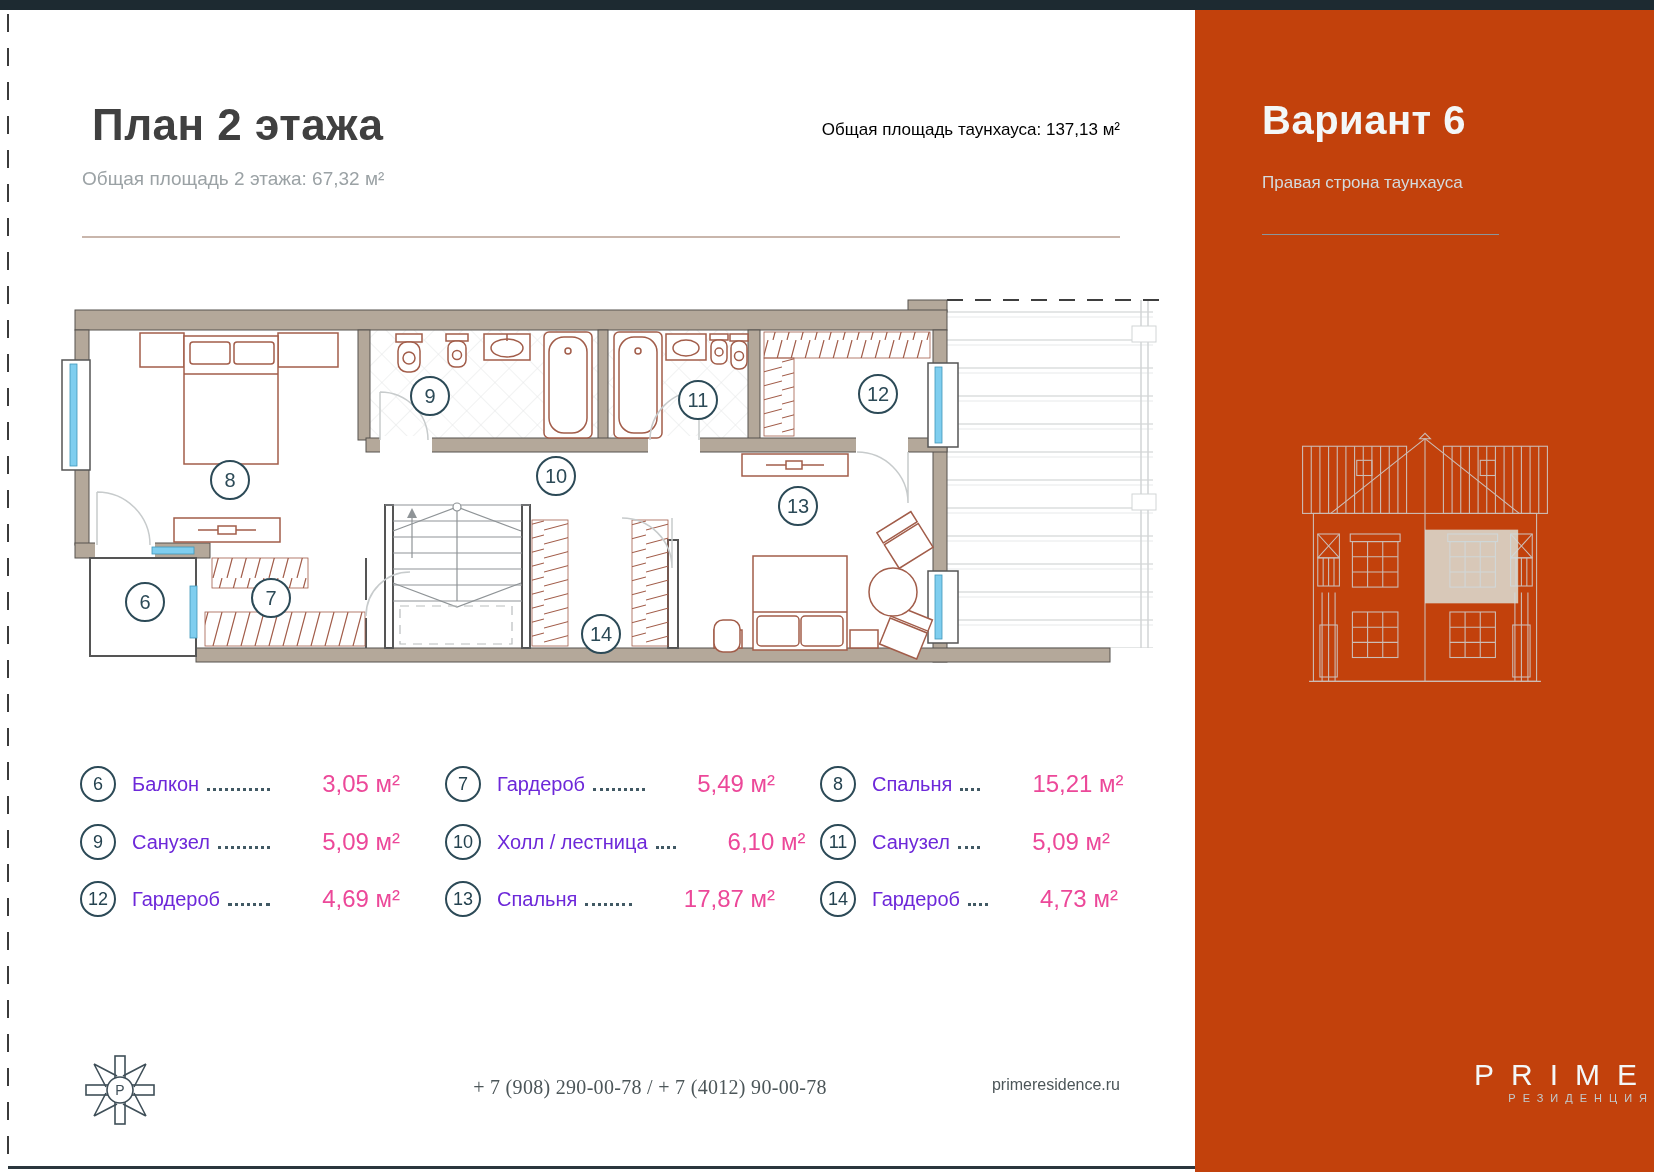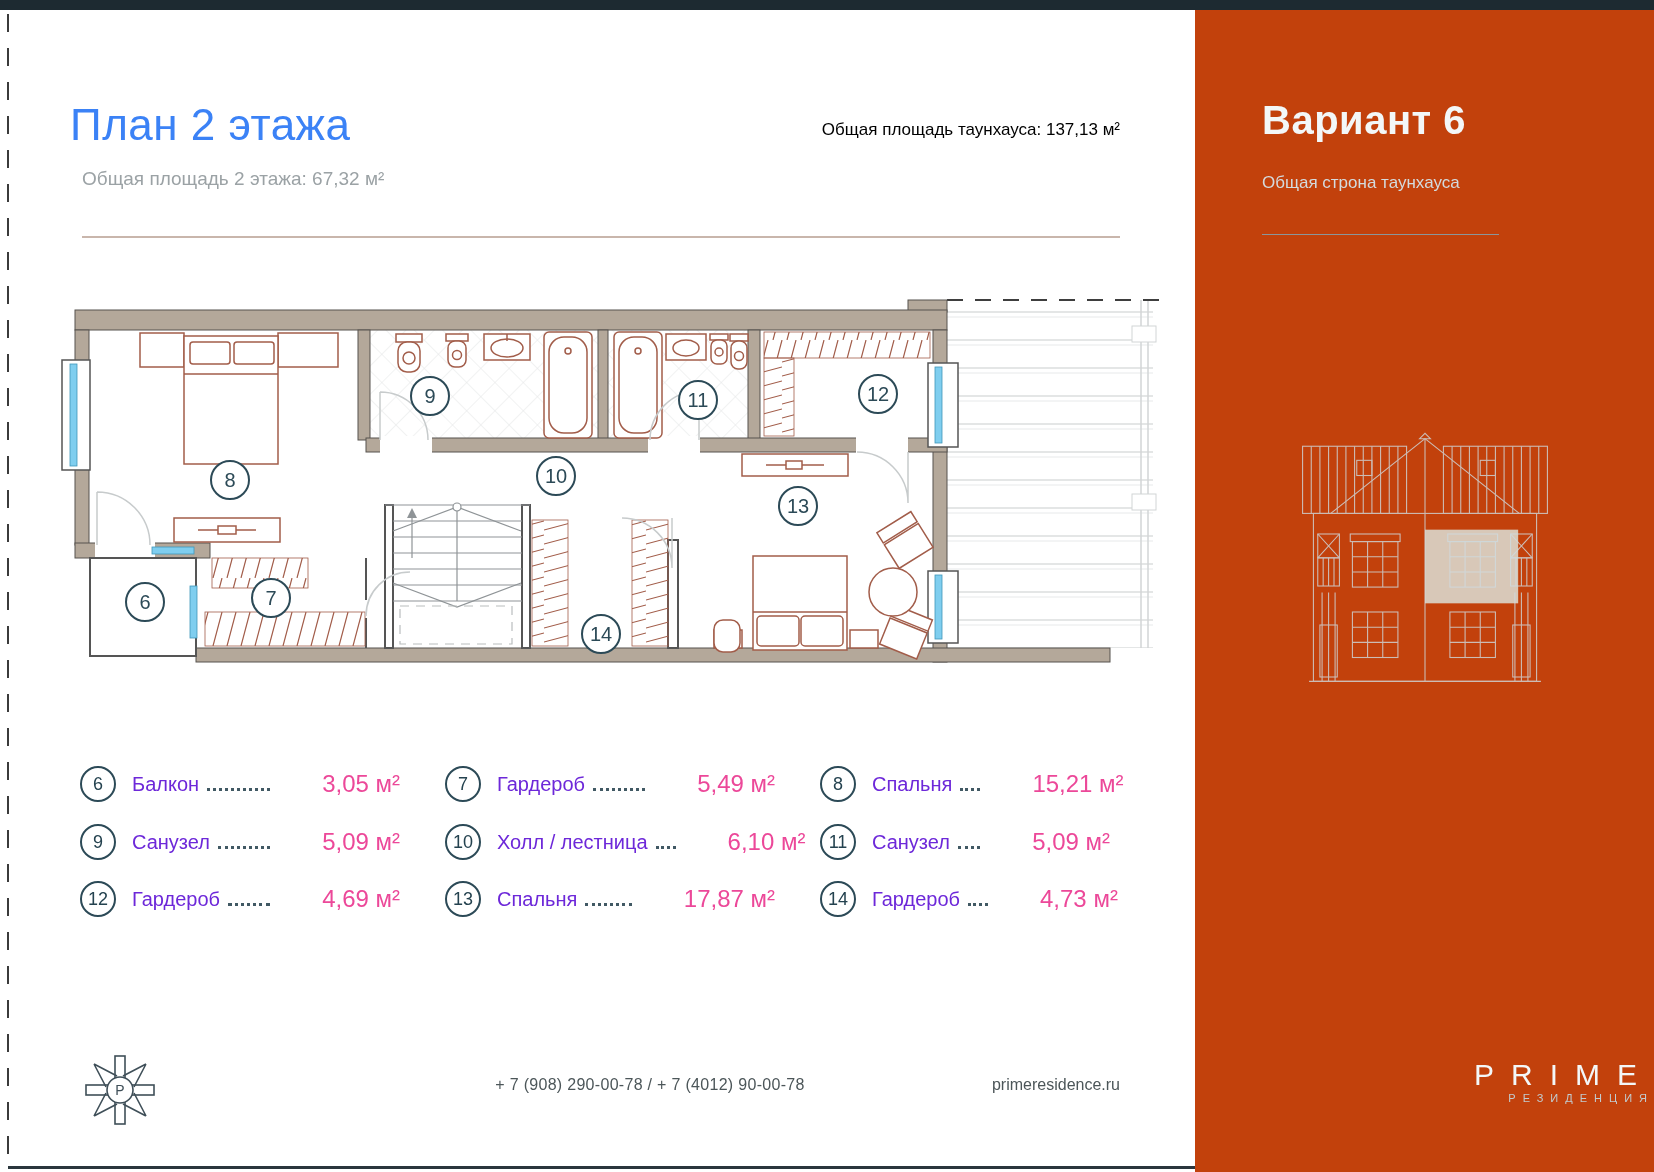--- a/index.html
+++ b/index.html
@@ -5,43 +5,43 @@
   * { margin:0; padding:0; box-sizing:border-box; }
   html,body { width:1654px; height:1172px; overflow:hidden; background:#fff;
     font-family:"Liberation Sans", sans-serif; }
   .page { position:relative; width:1654px; height:1172px; background:#fff; }
 
   .topbar { position:absolute; left:0; top:0; width:1654px; height:10px; background:#1d2a31; }
   .bottombar { position:absolute; left:8px; bottom:3px; width:1190px; height:3px; background:#2a363d; }
   .dashed-left { position:absolute; left:6px; top:14px; }
 
   
-  .page-title { position:absolute; left:70px; top:100px; font-size:44px; font-weight:400;
-    color:#3b82f6; letter-spacing:.5px; }
+  .page-title { position:absolute; left:92px; top:100px; font-size:44px; font-weight:700;
+    color:#404040; letter-spacing:.5px; }
   .page-subtitle { position:absolute; left:82px; top:168px; font-size:19px; color:#9ba2a5; }
   .total-area { position:absolute; right:534px; top:120px; font-size:17px; color:#000000; }
   .header-divider { position:absolute; left:82px; top:236px; width:1038px; height:0;
     border-top:2px solid #c9b6ac; }
 
   
   .legend { position:absolute; left:80px; top:760px; width:1060px; }
   .legend-row { position:absolute; display:flex; align-items:center; height:48px; }
   .lg-circle { flex:0 0 36px; width:36px; height:36px; border:2px solid #2c4a57; border-radius:50%;
     color:#24424f; font-size:18px; display:flex; align-items:center; justify-content:center; }
   .lg-label { margin-left:16px; font-size:20px; color:#6d28d9; white-space:nowrap; }
   .lg-dots { flex:1 1 auto; border-bottom:3px dotted #415964; margin:0 8px; height:14px; min-width:20px; }
   .lg-value { font-size:24px; color:#ec4899; white-space:nowrap;margin-left:44px; }
   .c1 { left:0; width:320px; }
   .c2 { left:365px; width:330px; }
   .c3 { left:740px; width:290px; }
   .r1 { top:0; } .r2 { top:58px; } .r3 { top:115px; }
 
   
   .footer-phones { position:absolute; left:420px; top:1076px; width:460px; text-align:center;
-    font-size:16px; color:#4c5659; letter-spacing:.3px; }
+    font-size:20px; color:#4c5659; letter-spacing:.3px;font-family:Liberation Serif, serif; }
   .footer-site { position:absolute; right:534px; top:1076px; font-size:16px; color:#4c5659; }
   .brand-logo { position:absolute; left:82px; top:1052px; }
 
   
   .sidebar { position:absolute; left:1195px; top:10px; width:459px; height:1162px; background:#c2410c; }
   .sb-title { position:absolute; left:67px; top:88px; font-size:40px; font-weight:600;
     color:#f3f7f8; letter-spacing:.5px; }
   .sb-subtitle { position:absolute; left:67px; top:163px; font-size:17px; color:#d4dbde; }
   .sb-divider { position:absolute; left:67px; top:224px; width:237px; border-top:1px solid #8a969c; }
   .sb-house { position:absolute; left:55px; top:420px; }
@@ -347,21 +347,21 @@
     </g>
     <text x="38" y="43" text-anchor="middle" font-size="14" fill="#3f4f58" font-family="Liberation Sans, sans-serif">P</text>
   </svg>
   <div class="footer-phones">+ 7 (908) 290-00-78  / + 7 (4012) 90-00-78</div>
   <div class="footer-site">primeresidence.ru</div>
 
   <div class="bottombar"></div>
 
   <aside class="sidebar">
     <div class="sb-title">Вариант 6</div>
-    <div class="sb-subtitle">Общая строна таунхауса</div>
+    <div class="sb-subtitle">Правая строна таунхауса</div>
     <div class="sb-divider"></div>
 
     <svg class="sb-house" width="350" height="260" viewBox="0 0 250 240">
       <rect x="125" y="92" width="86" height="68" fill="#d8c8b8"></rect>
       <g stroke="#cfdbe0" stroke-width="1" fill="none" opacity="0.8">
         <rect x="12" y="15" width="96" height="62"></rect>
         <rect x="142" y="15" width="96" height="62"></rect>
         <path d="M20 15V77 M28 15V77 M36 15V77 M44 15V77 M52 15V77 M60 15V77 M68 15V77 M76 15V77 M84 15V77 M92 15V77 M100 15V77"></path>
         <path d="M150 15V77 M158 15V77 M166 15V77 M174 15V77 M182 15V77 M190 15V77 M198 15V77 M206 15V77 M214 15V77 M222 15V77 M230 15V77"></path>
         <path d="M125 8 L38 77 M125 8 L212 77"></path>

